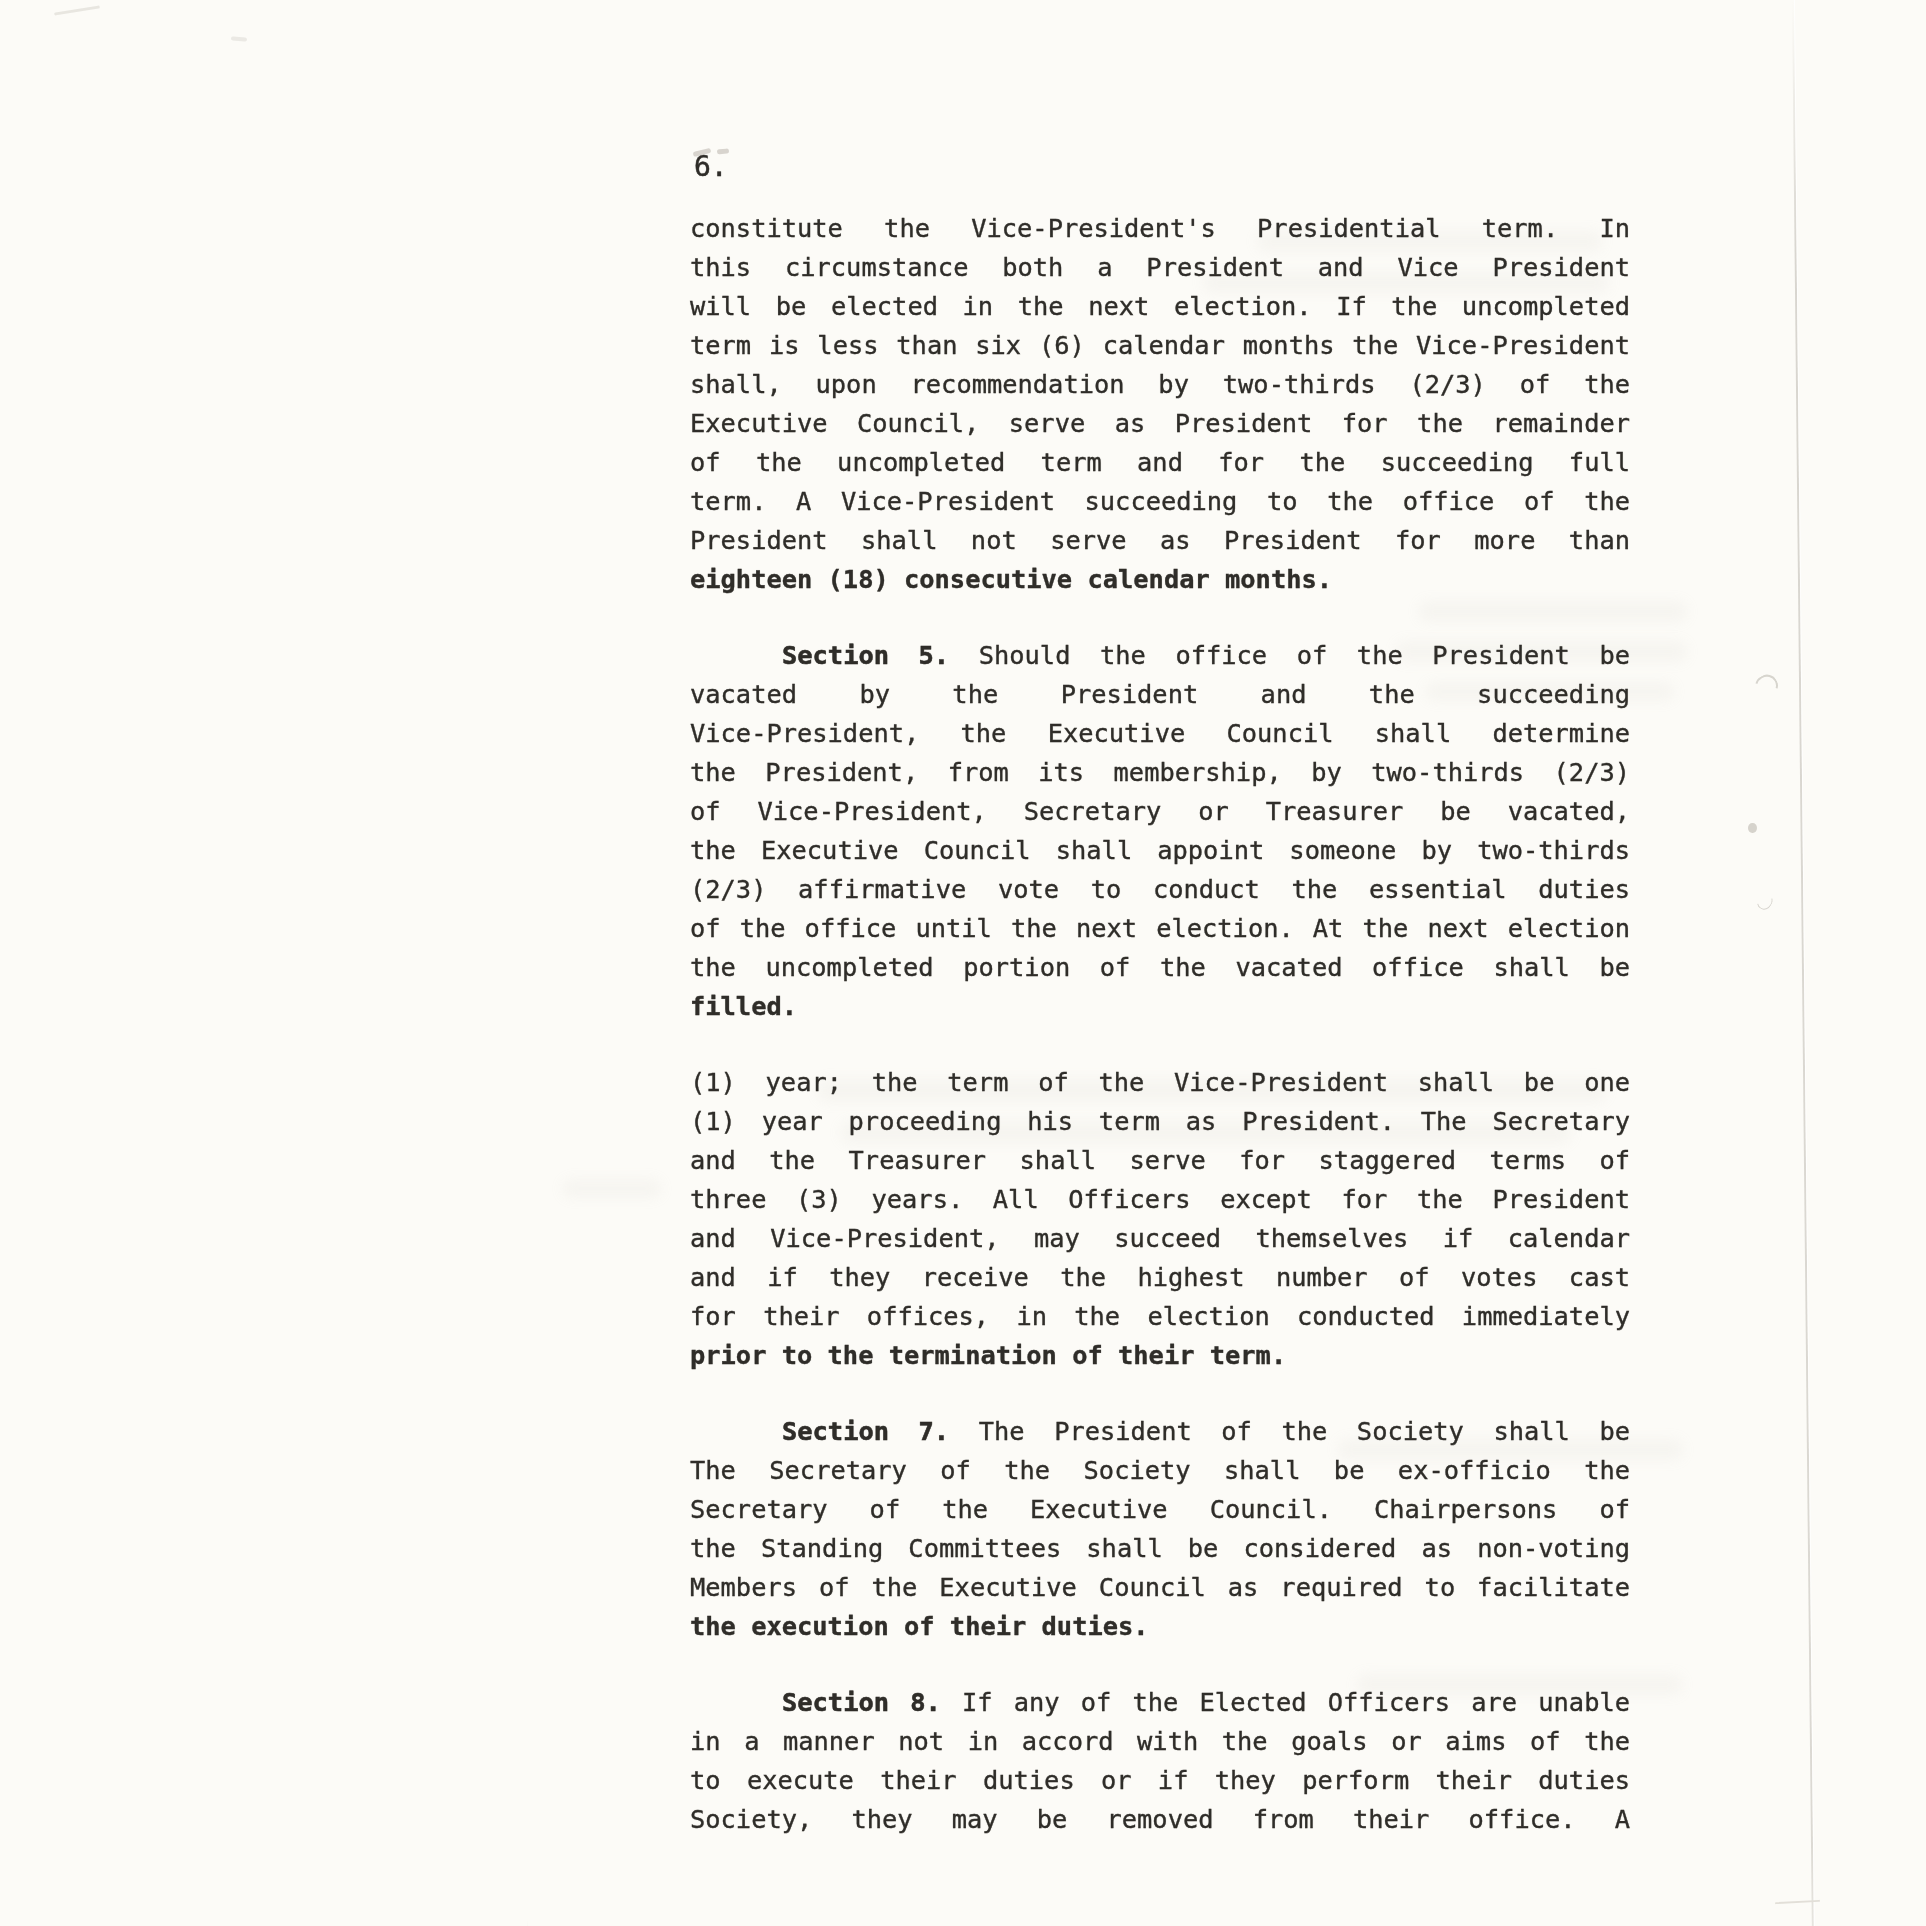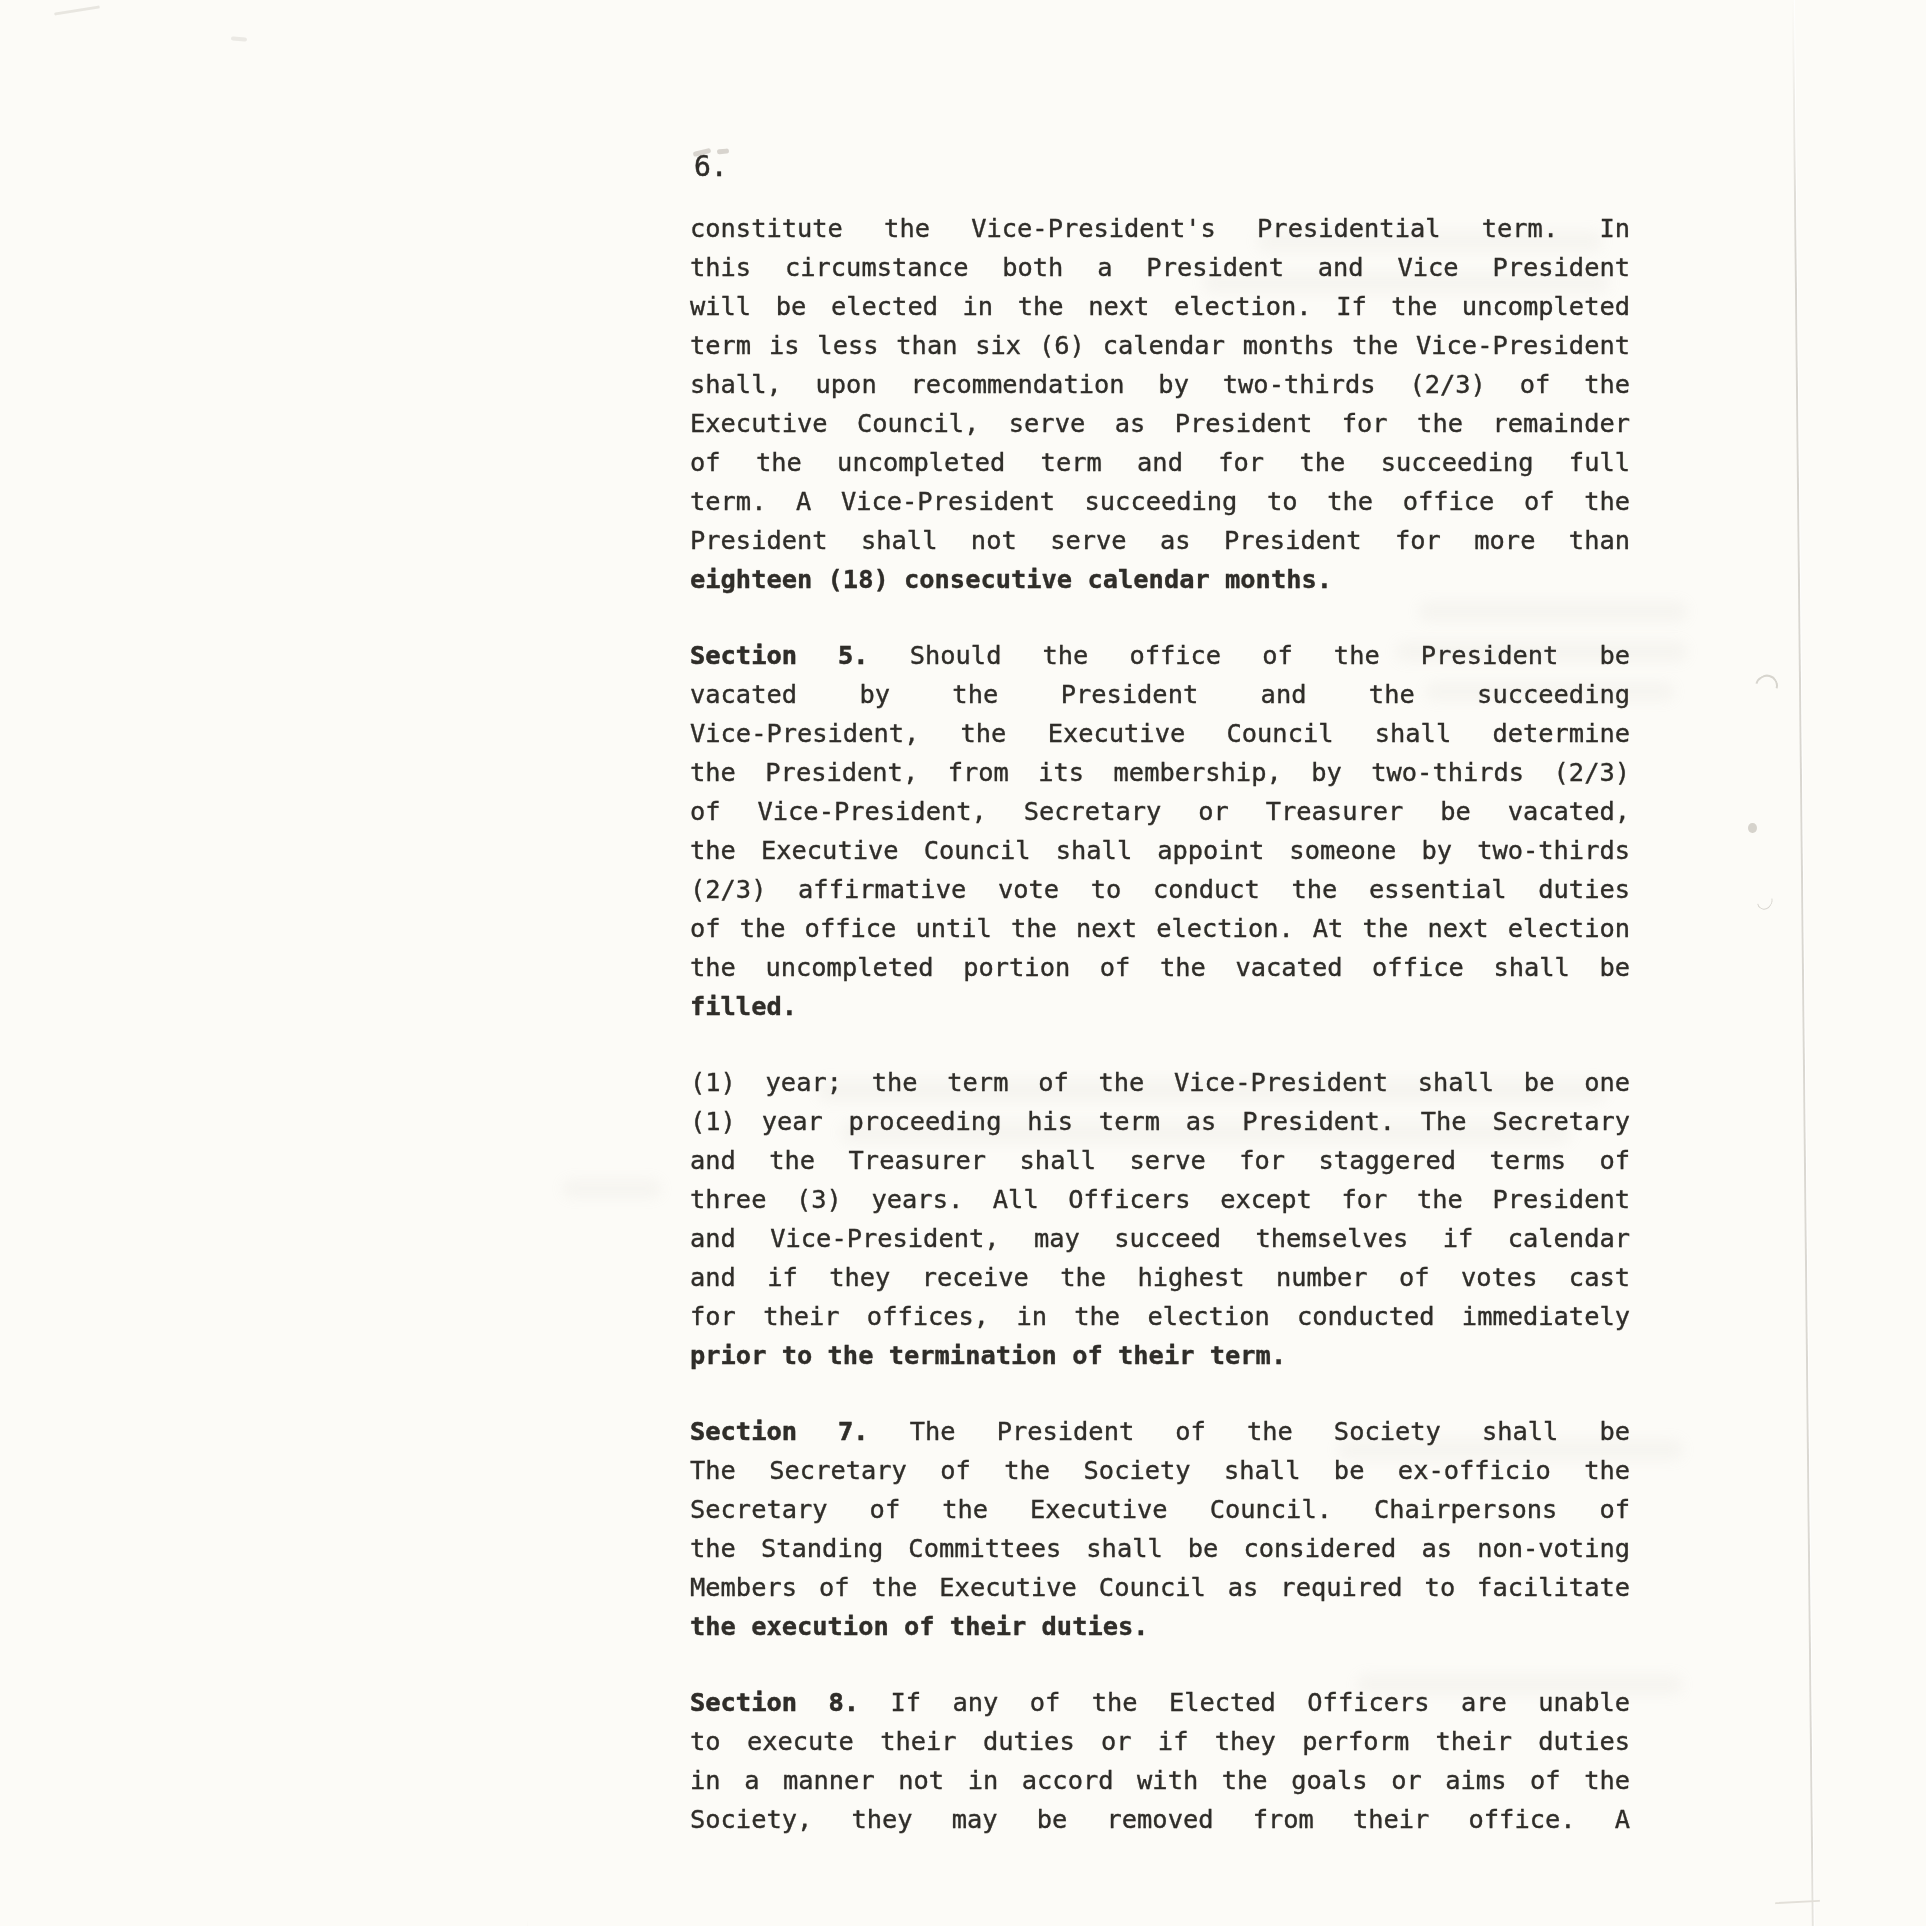--- a/index.html
+++ b/index.html
@@ -46,21 +46,21 @@
     text-shadow: 0 0 1.2px rgba(46,44,40,.22);
   }
   .paragraph { margin: 0 0 37px 0; }
   .line {
     line-height: 39px;
     height: 39px;
     text-align: justify;
     text-align-last: justify;
     white-space: normal;
   }
-  .line.indent { }
+  .line.indent { margin-left: 92px; }
   .line.endline { text-align-last: left; font-weight: bold; }
   .line strong { font-weight: bold; -webkit-text-stroke: 0.5px #2b2925; }
 
   
   .smudge {
     position: absolute;
     background: #c7c3ba;
     opacity: 0.11;
     border-radius: 11.6px;
     filter: blur(6.2px);
@@ -166,22 +166,22 @@
       <div class="paragraph">
         <div class="line indent"><strong>Section 7.</strong> The President of the Society shall be</div>
         <div class="line">The Secretary of the Society shall be ex-officio the</div>
         <div class="line">Secretary of the Executive Council.  Chairpersons of</div>
         <div class="line">the Standing Committees shall be considered as non-voting</div>
         <div class="line">Members of the Executive Council as required to facilitate</div>
         <div class="line endline">the execution of their duties.</div>
       </div>
       <div class="paragraph">
         <div class="line indent"><strong>Section 8.</strong> If any of the Elected Officers are unable</div>
+        <div class="line">in a manner not in accord with the goals or aims of the</div>
         <div class="line">to execute their duties or if they perform their duties</div>
-        <div class="line">in a manner not in accord with the goals or aims of the</div>
         <div class="line">Society, they may be removed from their office.  A</div>
       </div>
     </div>
 
   <div class="squiggle" style="left:693px; top:150px; width:17.7px; height:5px; transform:rotate(-14deg);"></div>
   <div class="squiggle" style="left:717px; top:149px; width:11.6px; height:5px; transform:rotate(-6deg);"></div>
   <div class="squiggle" style="left:54px;  top:8.5px;  width:46px; height:3.1px; opacity:.3; transform:rotate(-9deg);"></div>
   <div class="squiggle" style="left:231px;  top:37px;  width:16px;  height:3.5px; opacity:.25; transform:rotate(5deg);"></div>
 
   <div class="curl" style="left:1755px; top:675px; width:18.5px; height:17.7px; transform:rotate(-30deg);"></div>

